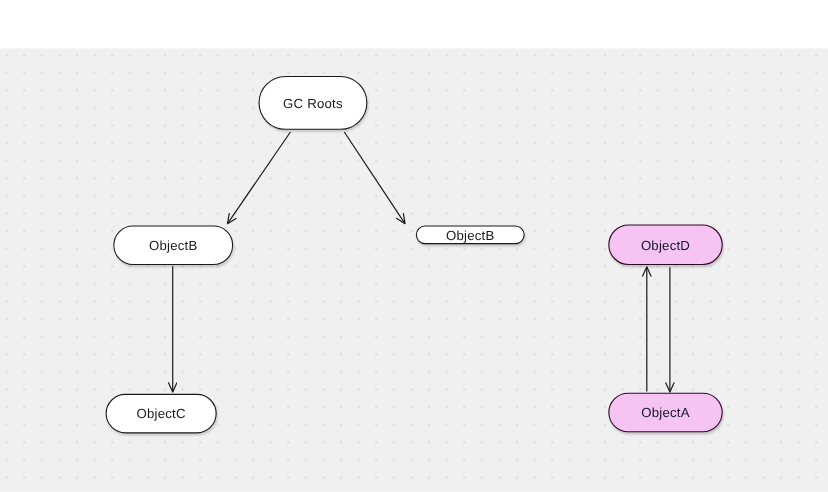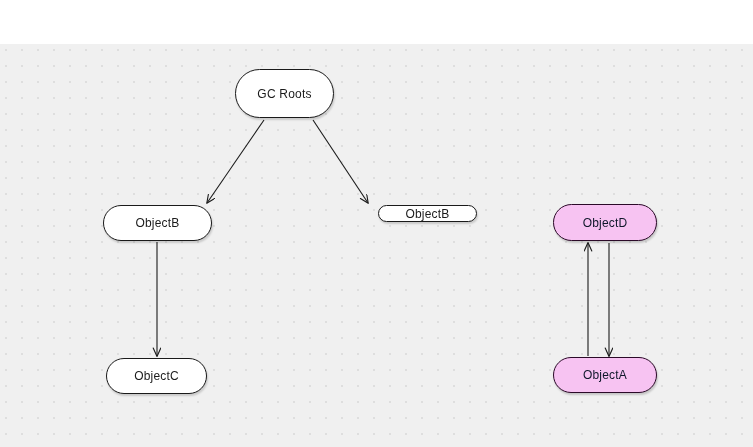--- a/index.html
+++ b/index.html
@@ -92,21 +92,21 @@
   <div id="nodes-group">
       <div class="node root" style="left: 235px; top: 25px; width: 99px; height: 49px;">
         <span class="node-label">GC Roots</span>
       </div>
       <div class="node plain" style="left: 103px; top: 161px; width: 109px; height: 36px;">
         <span class="node-label">ObjectB</span>
       </div>
       <div class="node plain" style="left: 378px; top: 161px; width: 99px; height: 17px;">
         <span class="node-label">ObjectB</span>
       </div>
-      <div class="node plain" style="left: 106px; top: 314px; width: 101px; height: 36px;">
+      <div class="node plain" style="left: 96px; top: 314px; width: 101px; height: 36px;">
         <span class="node-label">ObjectC</span>
       </div>
       <div class="node highlight" style="left: 553px; top: 160px; width: 104px; height: 37px;">
         <span class="node-label">ObjectD</span>
       </div>
       <div class="node highlight" style="left: 553px; top: 313px; width: 104px; height: 36px;">
         <span class="node-label">ObjectA</span>
       </div>
     </div>
 

